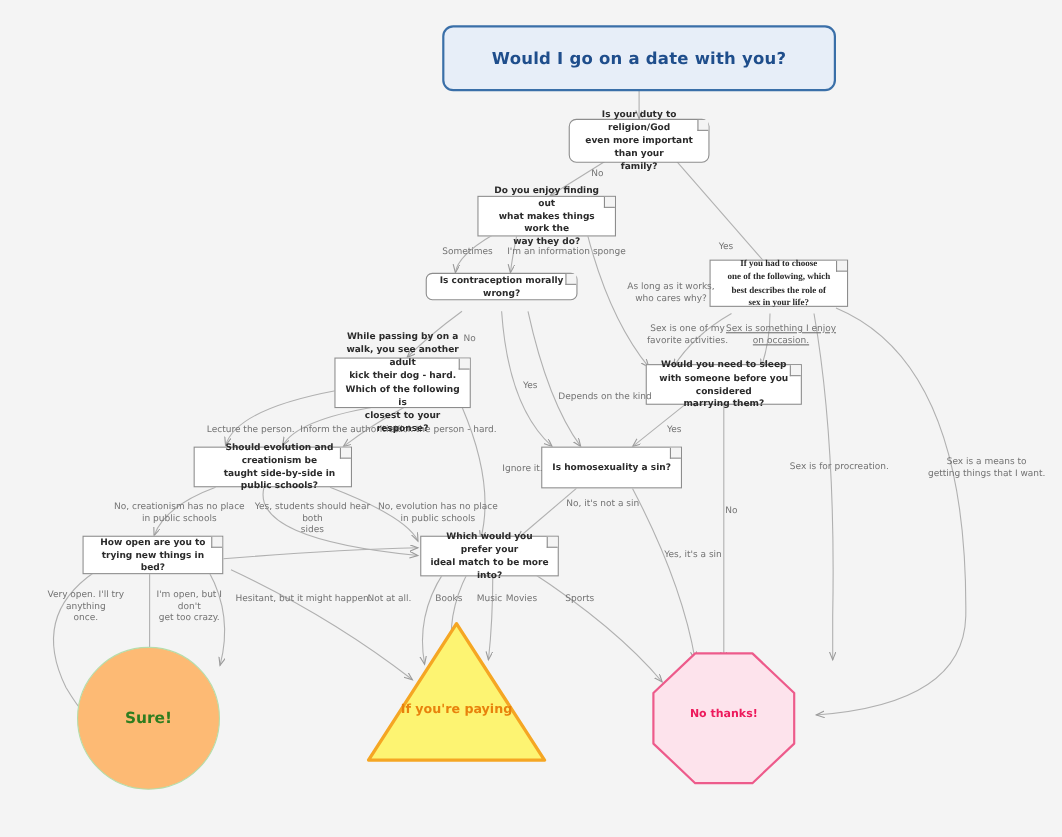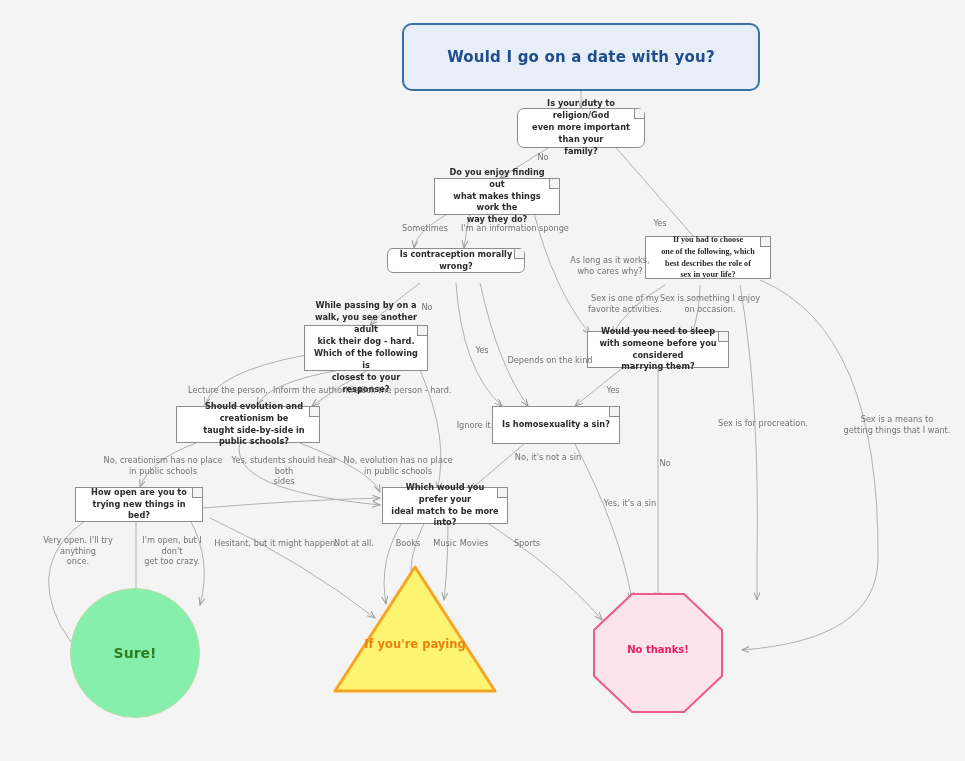--- a/index.html
+++ b/index.html
@@ -73,21 +73,21 @@
     width: 9px;
     height: 9px;
     background: #f4f4f4;
     border-left: 1px solid #8d8d8d;
     border-bottom: 1px solid #8d8d8d;
   }
   .node-note .ntext { position: relative; z-index: 1; }
 
   
   .node-circle {
-    background: #86efac;
+    background: #fdba74;
     border: 1px solid #b6ddaa;
     border-radius: 50%;
     color: #2e7d1f;
     font-weight: bold;
     font-size: 14px;
   }
 
   
   .node-tri {
     background: transparent;
@@ -206,21 +206,21 @@
       <path d="M425,521 Q405,560 412,598"></path>
 
       <path d="M448,521 Q448,565 444,600"></path>
 
       <path d="M480,518 Q560,570 602,620"></path>
     </g>
   </svg>
 
   <div id="node-layer">
 
-    <div class="node node-title" style="left:402px; top:23px; width:358px; height:68px;">
+    <div class="node node-title" style="left:402px; top:23px; width:358px; height:60px;">
       <span>Would I go on a date with you?</span>
     </div>
 
     <div class="node node-note" style="left:517px; top:108px; width:128px; height:40px;border-radius:7px;">
       <span class="fold"></span>
       <span class="ntext" style="white-space: pre-line;">Is your duty to religion/God
 even more important than your
 family?</span>
     </div>
 
@@ -309,21 +309,21 @@
     <div class="elabel" style="left: 390px; top: 223px; width: 70px; white-space: pre-line;">Sometimes</div>
 
     <div class="elabel" style="left: 455px; top: 223px; width: 120px; white-space: pre-line;">I'm an information sponge</div>
 
     <div class="elabel" style="left: 555px; top: 255px; width: 110px; white-space: pre-line;">As long as it works,
 who cares why?</div>
 
     <div class="elabel" style="left: 578px; top: 293px; width: 94px; white-space: pre-line;">Sex is one of my
 favorite activities.</div>
 
-    <div class="elabel" style="left: 655px; top: 293px; width: 110px; white-space: pre-line;">Sex is something I enjoy
+    <div class="elabel" style="left: 655px; top: 293px; width: 110px; white-space: pre-line; text-decoration: underline;">Sex is something I enjoy
 on occasion.</div>
 
     <div class="elabel" style="left: 702px; top: 418px; width: 122px; white-space: pre-line;">Sex is for procreation.</div>
 
     <div class="elabel" style="left: 838px; top: 414px; width: 118px; white-space: pre-line;">Sex is a means to
 getting things that I want.</div>
 
     <div class="elabel" style="left: 412px; top: 302px; width: 30px; white-space: pre-line;">No</div>
 
     <div class="elabel" style="left: 467px; top: 345px; width: 30px; white-space: pre-line;">Yes</div>

